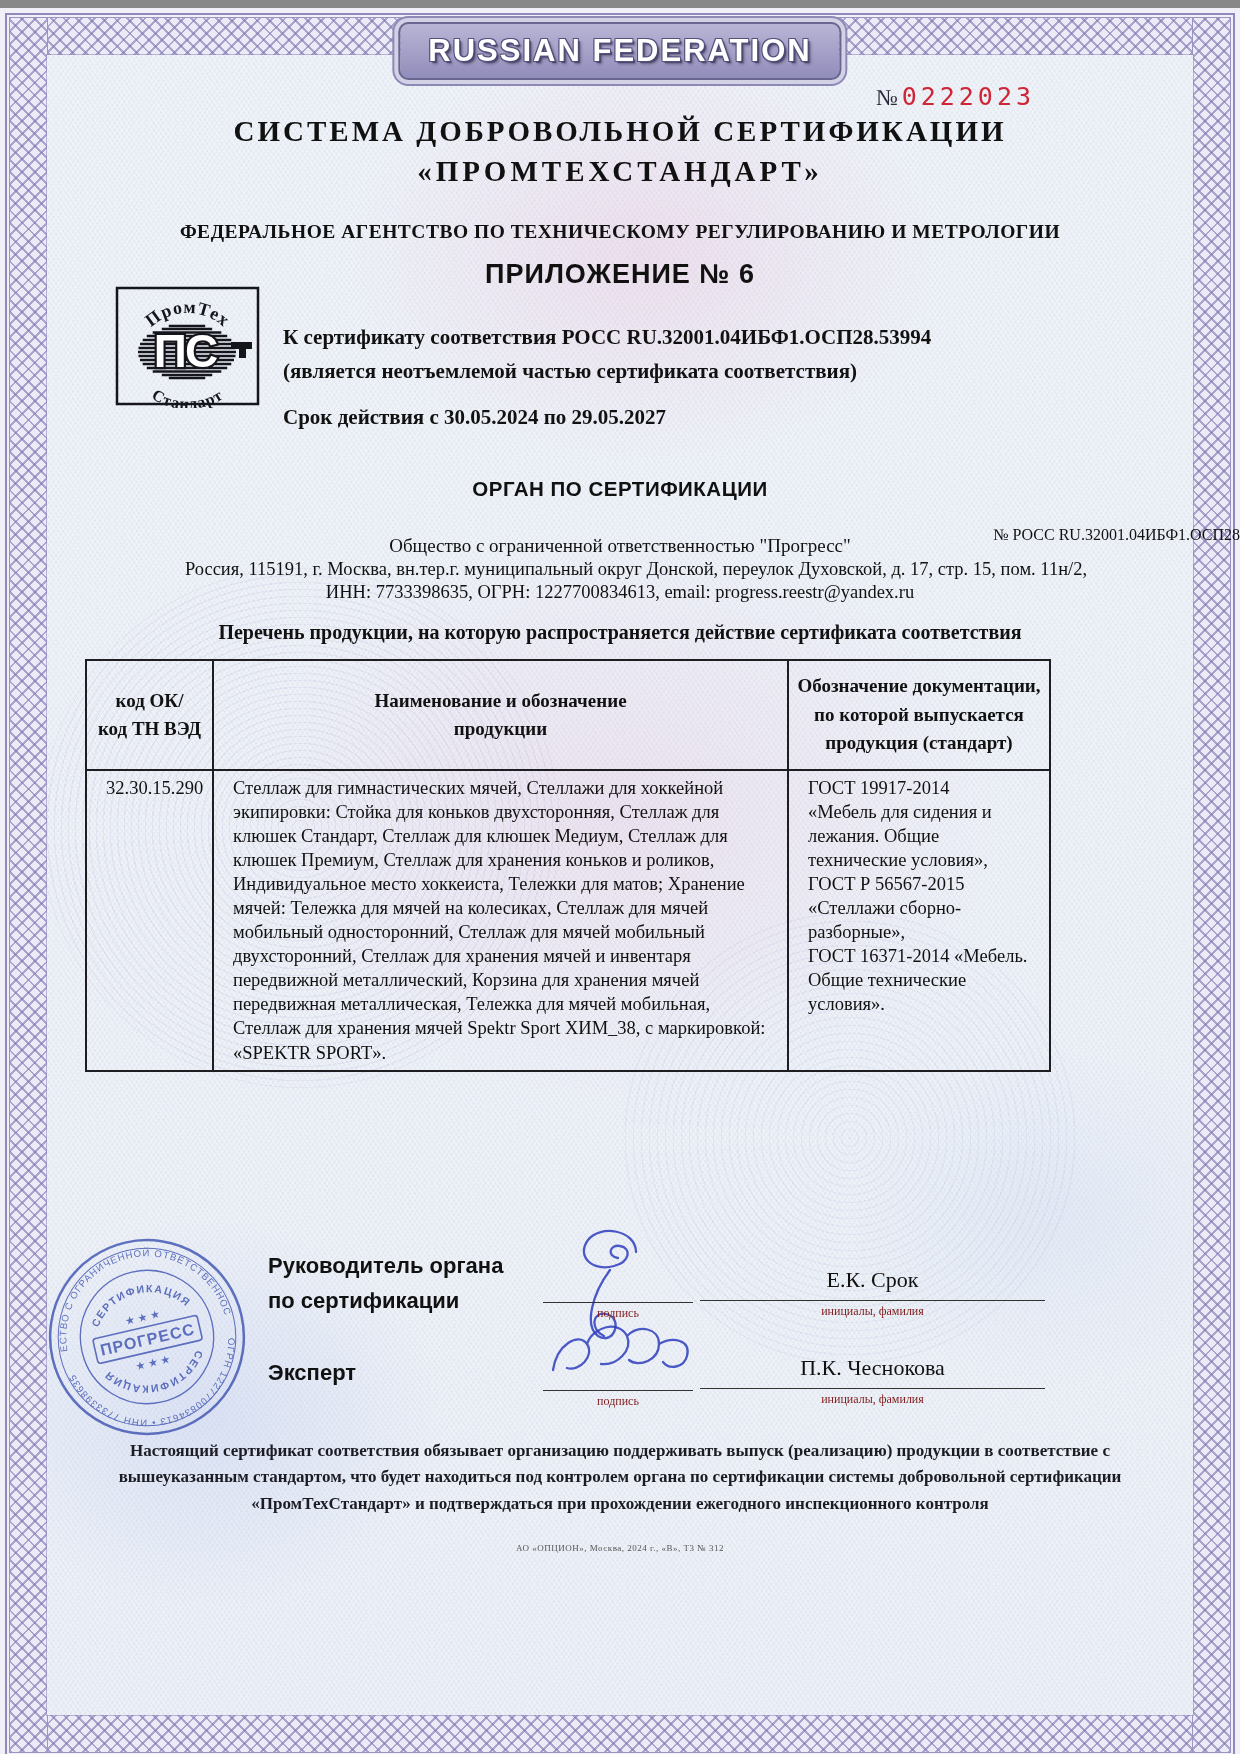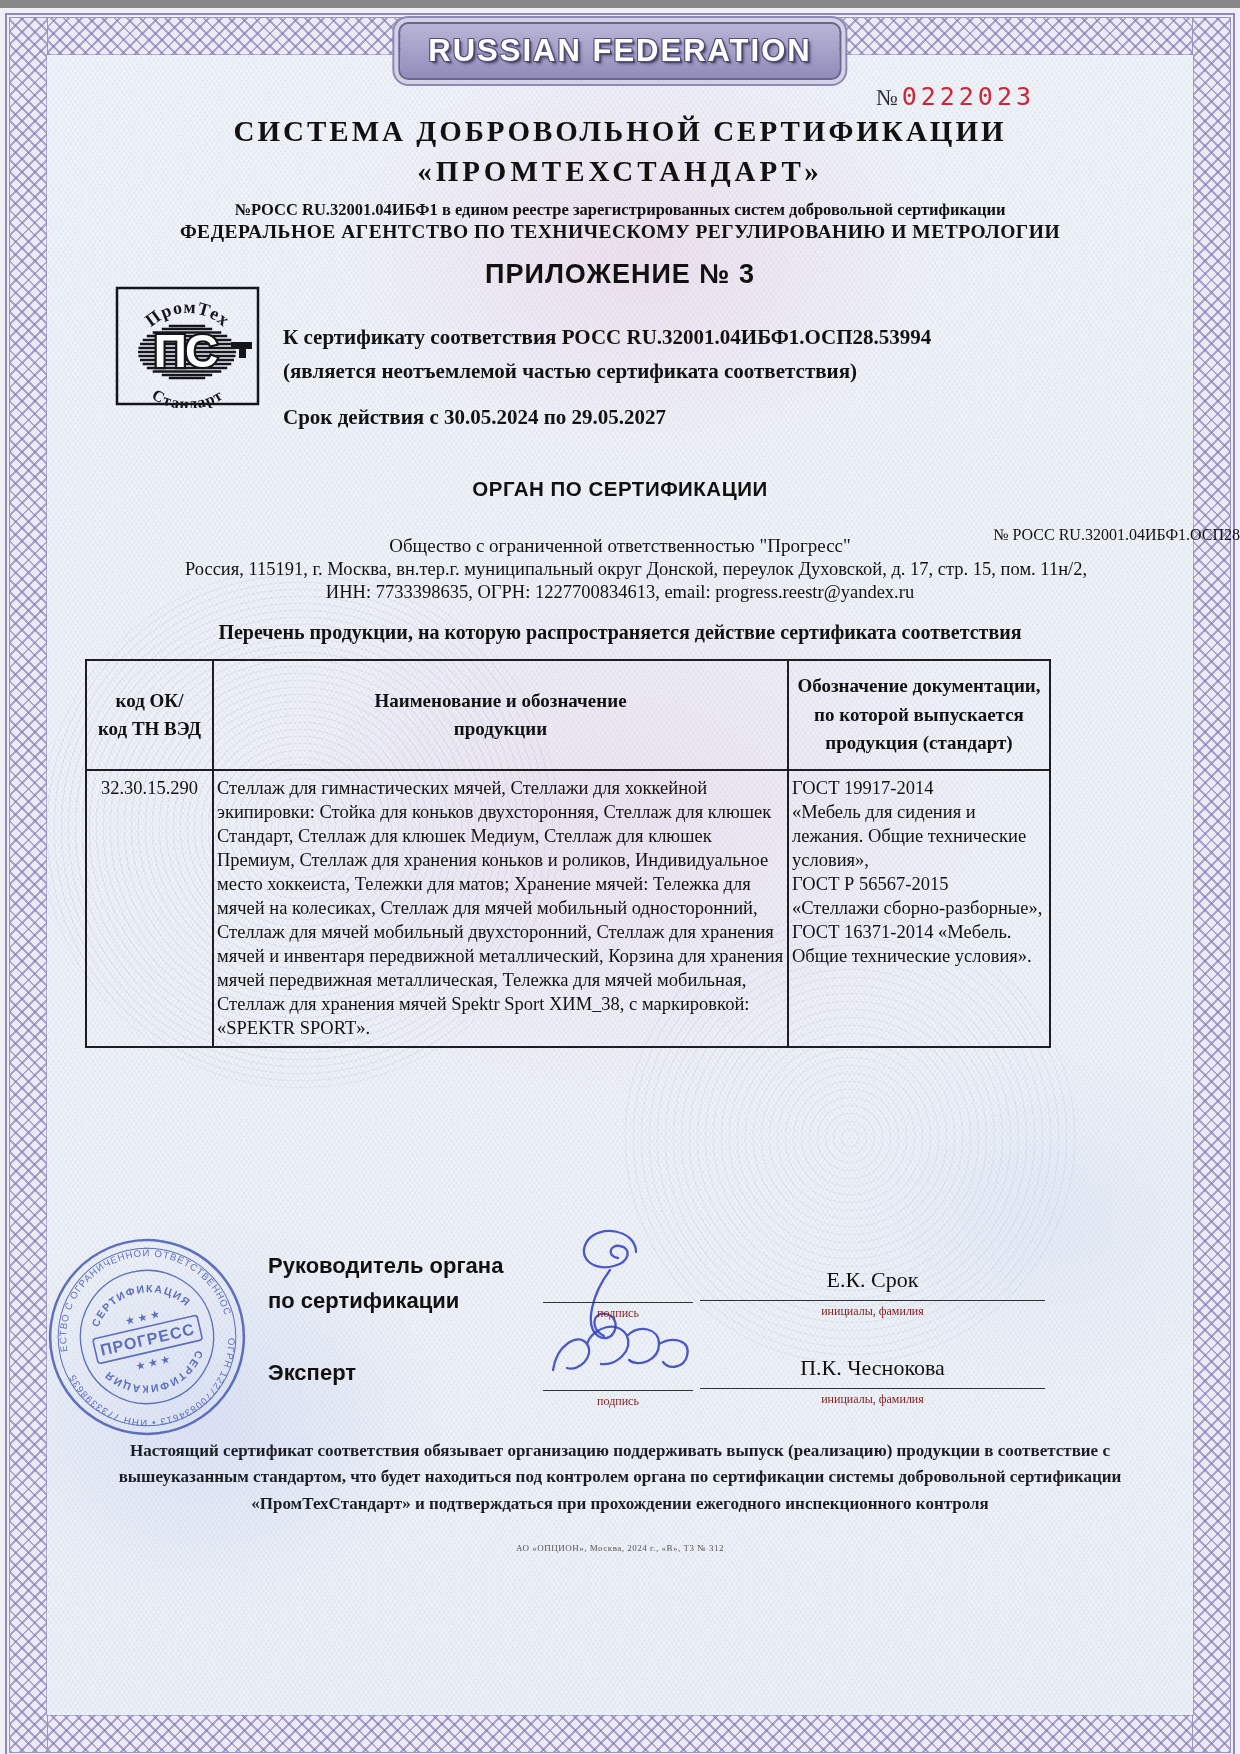--- a/index.html
+++ b/index.html
@@ -55,21 +55,21 @@
   .org-num{top:518px;font-size:16px;text-align:right;}
   .org-company{top:527px;font-size:19px;}
   .org-address{top:551px;font-size:18.5px;padding-left:16px;}
   .org-req{top:574px;font-size:18.5px;}
   .prod-heading{top:613px;font-size:20px;font-weight:bold;}
   
   table.prod{position:absolute;left:85px;top:651px;width:964px;border-collapse:collapse;table-layout:fixed;}
   table.prod th,table.prod td{border:2px solid #1d1d22;background:transparent;}
   table.prod th{font-weight:bold;font-size:19px;text-align:center;vertical-align:middle;
       height:100px;line-height:1.5;padding:4px 8px;}
-  table.prod td{vertical-align:top;font-size:18.5px;line-height:1.3;padding:5px 3px;}
+  table.prod td{vertical-align:top;font-size:18.5px;line-height:1.3;padding:5px 19px;}
   .w-code{width:127px;} .w-name{width:575px;} .w-docs{width:262px;}
   td.code{text-align:center;padding-top:7px;}
   td.docs{line-height:1.32;}
   .preline{white-space:pre-line;}
   
   .role{position:absolute;left:268px;font-family:"Liberation Sans",sans-serif;font-weight:bold;font-size:22px;line-height:1.6;}
   .role.head{top:1240px;} .role.expert{top:1347px;}
   .sig-line{position:absolute;border-top:1.5px solid #333;text-align:center;}
   .sig-line .cap{font-size:12px;color:#7f1d1d;}
   .name-val{position:absolute;text-align:center;font-size:22px;}
@@ -98,23 +98,22 @@
 
   <div class="banner">
     <span>RUSSIAN FEDERATION</span>
   </div>
   <div class="serial">
     <span class="sym">№</span>
     <span class="num">0222023</span>
   </div>
   <div class="ctr sys2">«ПРОМТЕХСТАНДАРТ»</div>
   <div class="ctr sys1">СИСТЕМА ДОБРОВОЛЬНОЙ СЕРТИФИКАЦИИ</div>
-  <div class="ctr registry">№РОСС RU.32001.04ИБФ1 в едином реестре зарегистрированных систем добровольной сертификации</div>
   <div class="ctr agency">ФЕДЕРАЛЬНОЕ АГЕНТСТВО ПО ТЕХНИЧЕСКОМУ РЕГУЛИРОВАНИЮ И МЕТРОЛОГИИ</div>
-  <div class="ctr apx-title">ПРИЛОЖЕНИЕ № 3</div>
+  <div class="ctr apx-title">ПРИЛОЖЕНИЕ № 6</div>
 
   <div class="logo">
     <svg width="152" height="134" viewBox="0 0 152 134">
       <rect x="5" y="14" width="141" height="116" fill="none" stroke="#15151c" stroke-width="2.5"></rect>
       <path id="logoArcTop" d="M 33,62 A 47,40 0 0 1 118,62" fill="none"></path>
       <text font-family="Liberation Serif, serif" font-weight="bold" font-size="18" fill="#15151c" letter-spacing="1">
         <textPath href="#logoArcTop" startOffset="50%" text-anchor="middle">ПромТех</textPath>
       </text>
       <g stroke="#15151c" stroke-width="2.4">
         <line x1="56.8" y1="52" x2="93.2" y2="52"></line>

